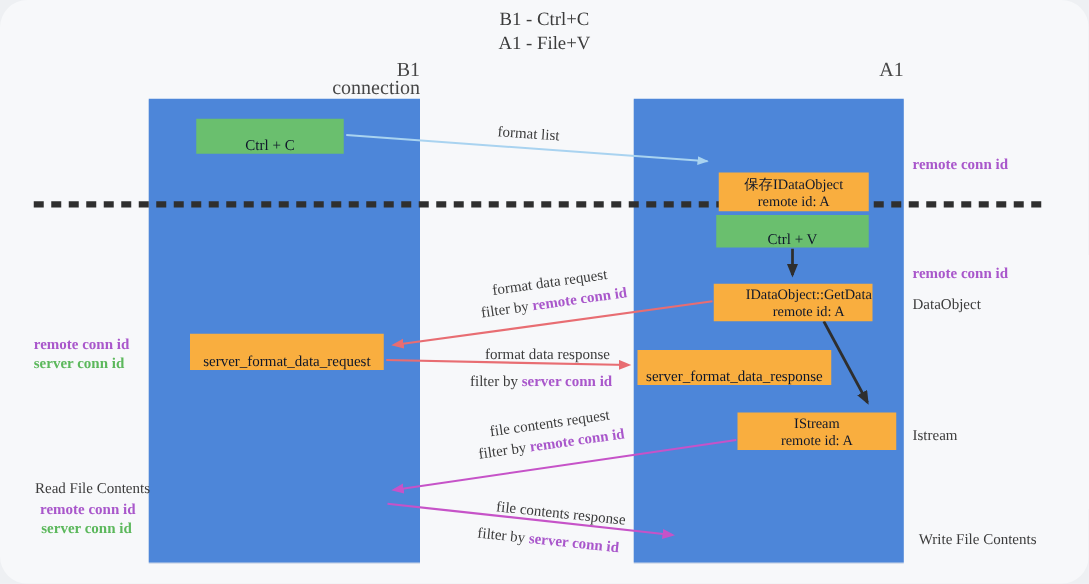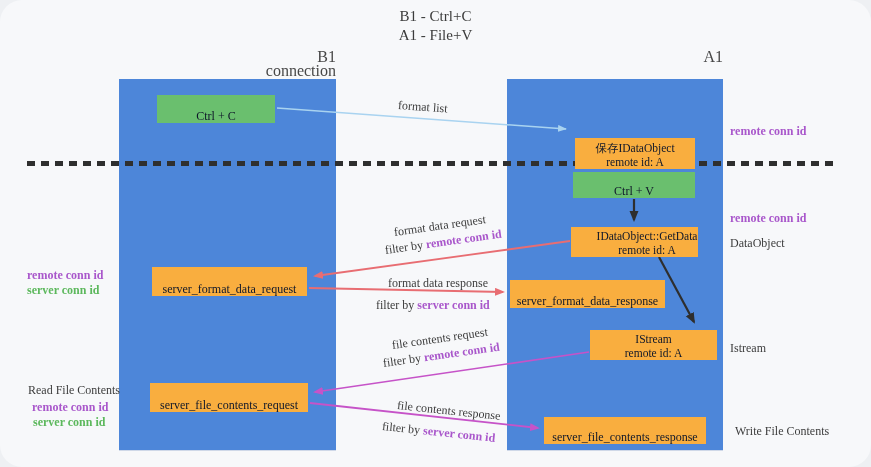--- a/index.html
+++ b/index.html
@@ -109,27 +109,21 @@
 
   <div class="node orange" style="left:510px; top:280px; width:155px; height:28px;">
     <span>server_format_data_response</span>
   </div>
 
   <div class="node orange two-line" style="left:590px; top:330px; width:127px; height:30px;">
     <span>IStream</span>
     <span>remote id: A</span>
   </div>
 
-  <div class="node orange" style="left:150px; top:383px; width:158px; height:29px;">
-    <span>server_file_contents_request</span>
-  </div>
 
-  <div class="node orange" style="left:544px; top:417px; width:162px; height:27px;">
-    <span>server_file_contents_response</span>
-  </div>
 
   <div class="lbl purple" style="left:730px; top:124px;">remote conn id</div>
   <div class="lbl purple" style="left:730px; top:211px;">remote conn id</div>
   <div class="lbl dark" style="left:730px; top:236px;">DataObject</div>
   <div class="lbl dark" style="left:730px; top:341px;">Istream</div>
   <div class="lbl dark" style="left:735px; top:424px;">Write File Contents</div>
 
   <div class="lbl purple" style="left:27px; top:268px;">remote conn id</div>
   <div class="lbl green" style="left:27px; top:283px;">server conn id</div>
   <div class="lbl dark" style="left:28px; top:383px;">Read File Contents</div>

